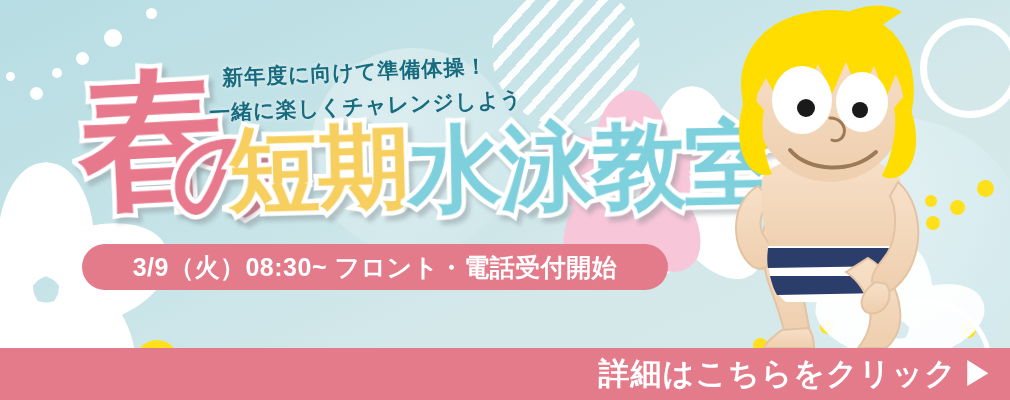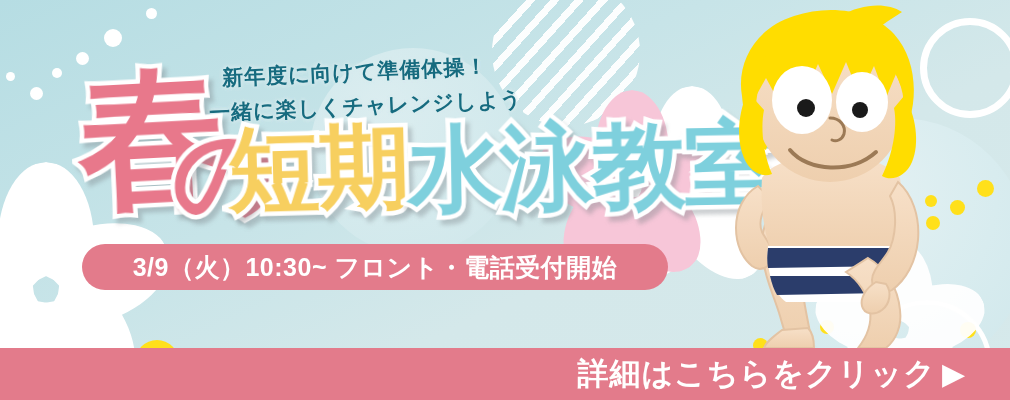--- a/index.html
+++ b/index.html
@@ -113,26 +113,27 @@
   }
 
   
   #cta{
     position:absolute;
     left:0;bottom:0;
     width:1010px;height:52px;
     background:#e37b8b;
     display:flex;align-items:center;justify-content:flex-end;
     box-sizing:border-box;
-    padding-right:44px;
+    padding-right:16px;
     color:#ffffff;
     font-size:31px;
     font-weight:bold;
     letter-spacing:1px;
     white-space:nowrap;
+    font-family:Liberation Serif, serif;
   }
   #cta-arrow{margin-left:6px;font-size:30px;line-height:1;}
 
   
   #kid{position:absolute;left:690px;top:0px;width:320px;height:350px;}
   #kid svg{display:block;}
 </style>
 </head>
 <body>
 
@@ -199,21 +200,21 @@
     <div class="sub" id="sub1">新年度に向けて準備体操！</div>
     <div class="sub" id="sub2">一緒に楽しくチャレンジしよう</div>
 
     <div class="ttl" id="t-haru"><span>春</span></div>
     <div class="ttl" id="t-no"><span>の</span></div>
     <div class="ttl" id="t-tan"><span>短期</span></div>
     <div class="ttl" id="t-sui"><span>水泳教室</span></div>
   </div>
 
   <div id="date-pill">
-    <span>3/9（火）10:30~ フロント・電話受付開始</span>
+    <span>3/9（火）08:30~ フロント・電話受付開始</span>
   </div>
 
   <div id="kid">
     <svg width="320" height="350" viewBox="0 0 320 350" xmlns="http://www.w3.org/2000/svg">
       <defs>
         <linearGradient id="skinG" x1="0" y1="0" x2="0" y2="1">
           <stop offset="0%" stop-color="#f7e0c8"></stop>
           <stop offset="100%" stop-color="#eecfae"></stop>
         </linearGradient>
       </defs>

